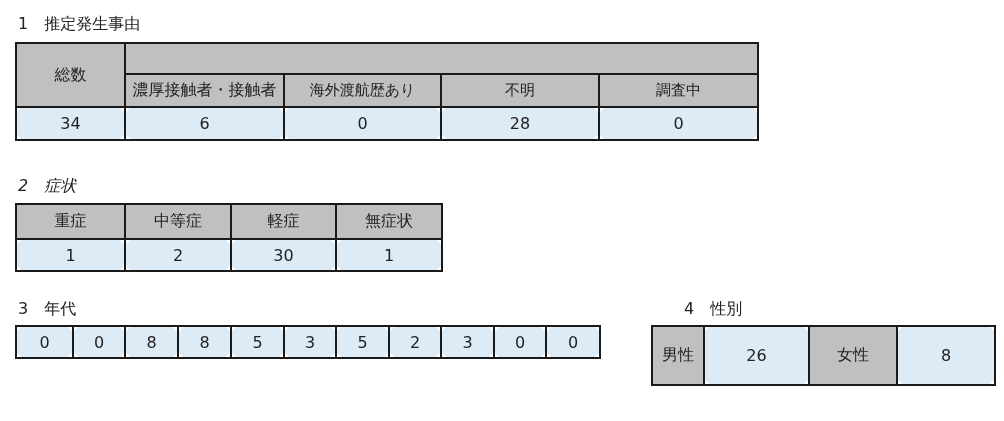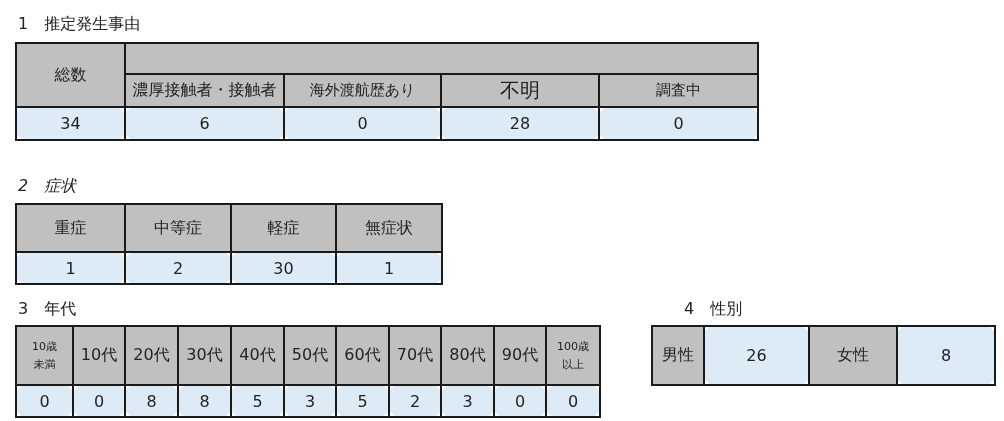--- a/index.html
+++ b/index.html
@@ -28,21 +28,21 @@
       <col style="width:159px">
   </colgroup>
   <tbody>
       <tr style="height:31px;">
     <td class="hd" rowspan="2">総数</td>
     <td class="hd" colspan="4" style="border-bottom:2px solid #1a1a1a;"></td>
   </tr>
   <tr style="height:33px;">
     <td class="hd small">濃厚接触者・接触者</td>
     <td class="hd" style="font-size:15px">海外渡航歴あり</td>
-    <td class="hd" style="font-size:20px">不明</td>
+    <td class="hd" style="font-size:15px">不明</td>
     <td class="hd" style="font-size:15px">調査中</td>
   </tr>
   <tr style="height:33px;">
     <td class="val">34</td>
     <td class="val">6</td>
     <td class="val">0</td>
     <td class="val">28</td>
     <td class="val">0</td>
   </tr>
 </tbody>
@@ -50,21 +50,21 @@
 
 <div class="title" style="left:18px; top:176px;font-style:italic;">2　症状</div>
 <table style="left:15px; top:203px; width:426px;">
   <colgroup>
     <col style="width:109px">
       <col style="width:106px">
       <col style="width:105px">
       <col style="width:106px">
   </colgroup>
   <tbody>
-      <tr style="height:48px;">
+      <tr style="height:35px;">
     <td class="hd">重症</td>
     <td class="hd">中等症</td>
     <td class="hd">軽症</td>
     <td class="hd">無症状</td>
   </tr>
   <tr style="height:32px;">
     <td class="val">1</td>
     <td class="val">2</td>
     <td class="val">30</td>
     <td class="val">1</td>
@@ -81,33 +81,20 @@
       <col style="width:53px">
       <col style="width:53px">
       <col style="width:52px">
       <col style="width:53px">
       <col style="width:52px">
       <col style="width:53px">
       <col style="width:52px">
       <col style="width:54px">
   </colgroup>
   <tbody>
-      <tr style="height:59px;">
-    <td class="hd tiny"><span>10歳</span><br><span>未満</span></td>
-    <td class="hd">10代</td>
-    <td class="hd">20代</td>
-    <td class="hd">30代</td>
-    <td class="hd">40代</td>
-    <td class="hd">50代</td>
-    <td class="hd">60代</td>
-    <td class="hd">70代</td>
-    <td class="hd">80代</td>
-    <td class="hd">90代</td>
-    <td class="hd tiny"><span>100歳</span><br><span>以上</span></td>
-  </tr>
   <tr style="height:32px;">
     <td class="val">0</td>
     <td class="val">0</td>
     <td class="val">8</td>
     <td class="val">8</td>
     <td class="val">5</td>
     <td class="val">3</td>
     <td class="val">5</td>
     <td class="val">2</td>
     <td class="val">3</td>

